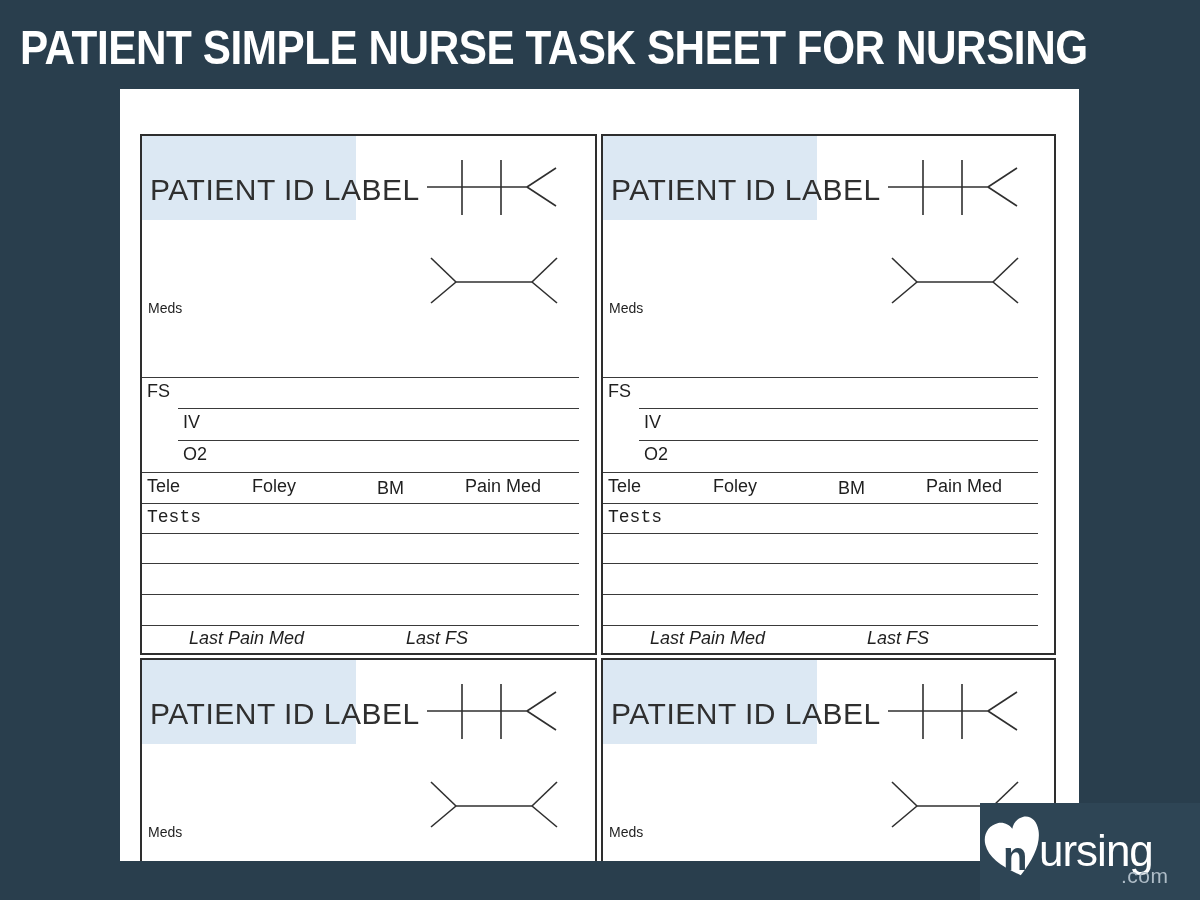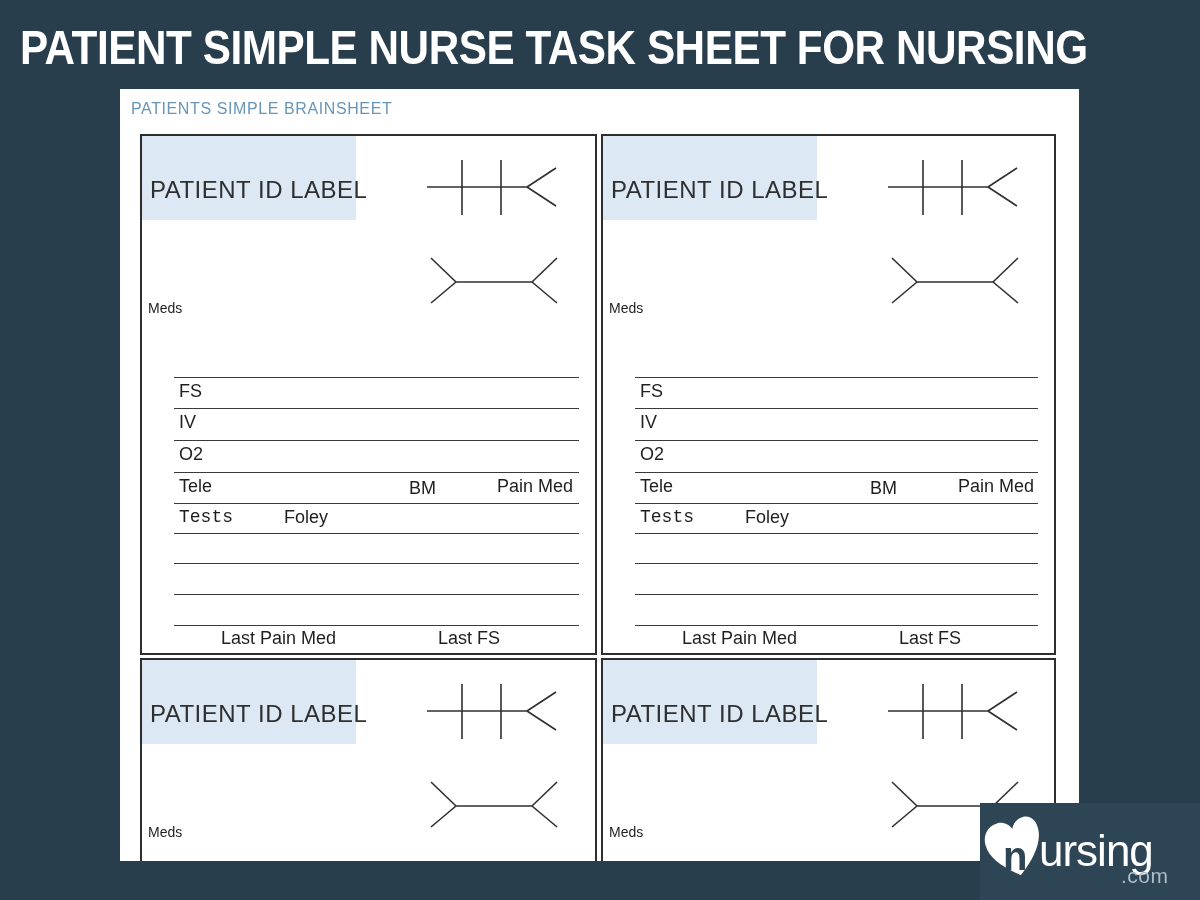--- a/index.html
+++ b/index.html
@@ -41,43 +41,43 @@
   .card.bl{ left:20px;  top:569px; }
   .card.br{ left:481px; top:569px; width:455px; }
 
   .id-box{
     position:absolute; left:0; top:0;
     width:214px; height:84px; background:#dce8f3;
   }
   .id-label{
     position:absolute; left:8px; top:0; height:108px;
     display:flex; align-items:center;
-    font-size:24px; letter-spacing:0.5px; color:#2f2f2f;
+    font-size:30px; letter-spacing:0.5px; color:#2f2f2f;
     white-space:nowrap;
   }
 
   .fishbone{ position:absolute; }
   .fishbone.chem{ left:283px; top:22px; }
   .fishbone.cbc{  left:287px; top:118px; }
   .fishbone line{ stroke:#2f2f2f; stroke-width:1.6; }
 
   .meds{
     position:absolute; left:6px; top:164px;
     font-size:14px; color:#1f1f1f;
   }
 
-  .rows{ position:absolute; left:0; right:16px; top:241px;padding-left:32px; }
+  .rows{ position:absolute; left:0; right:16px; top:241px; }
   .row{
     position:relative; border-top:1.5px solid #3a3a3a;
     font-size:18px; color:#1f1f1f;
   }
   .row .lbl{ position:absolute; top:3px; left:5px; white-space:nowrap; }
-  .row.h31{ height:31px; } .row.h32{ height:32px; }
-  .row.h30{ height:30px;font-family:Liberation Mono, monospace; } .row.h29{ height:29px; }
-  .row .at-foley{ left:110px;margin-top:31px; }
+  .row.h31{ height:31px; } .row.h32{ height:32px;margin-left:36px; }
+  .row.h30{ height:30px;font-family:Liberation Mono, monospace; } .row.h29{ height:29px;font-style:italic; }
+  .row .at-foley{ left:110px; }
   .row .at-bm{ left:235px; top:5px; }
   .row .at-painmed{ left:323px; }
   .row .at-lastpain{ left:47px; top:2px; }
   .row .at-lastfs{ left:264px; top:2px; }
 
   
   .logo{
     position:absolute; left:980px; top:803px;
     width:220px; height:97px; background:#2e4555;
   }
@@ -97,21 +97,20 @@
   }
 </style>
 </head>
 <body>
 
 <div class="stage">
 
   <div class="page-title">PATIENT SIMPLE NURSE TASK SHEET FOR NURSING</div>
 
   <div class="sheet">
-    <div class="sheet-header">PATIENTS SIMPLE BRAINSHEET</div>
 
     <div class="card tl">
       <div class="id-box">
         <span class="id-label">PATIENT ID LABEL</span>
       </div>
       <svg class="fishbone chem" width="135" height="60" viewBox="0 0 135 60">
         <line x1="2" y1="29" x2="102" y2="29"></line>
           <line x1="37" y1="2" x2="37" y2="57"></line>
           <line x1="76" y1="2" x2="76" y2="57"></line>
         <line x1="102" y1="29" x2="131" y2="10"></line>

